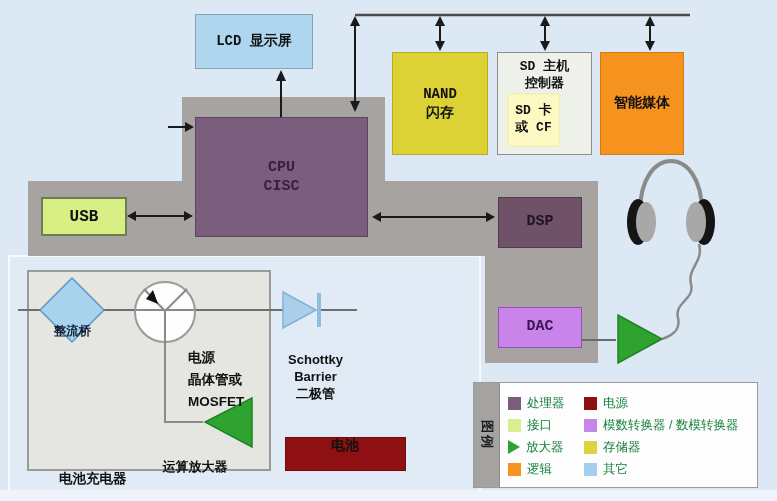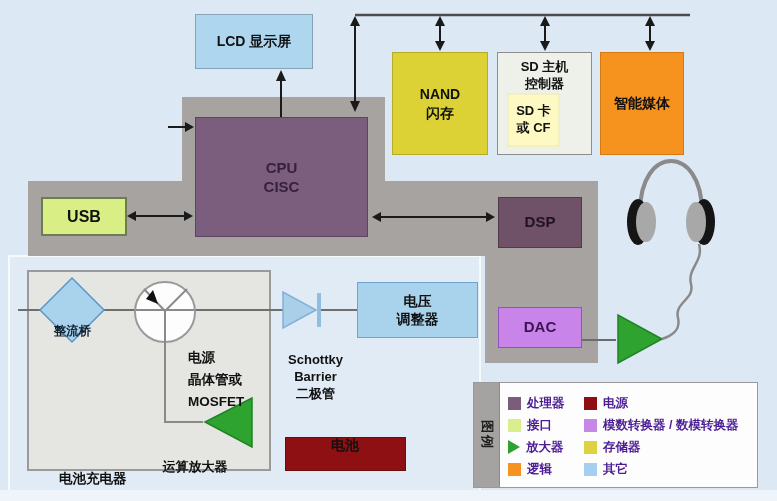--- a/index.html
+++ b/index.html
@@ -10,21 +10,21 @@
   
   .sub-panel{left:8px;top:255px;width:473px;height:240px;background:#e0ebf6;border:2px solid #f6fafd;}
   .bottom-strip{left:0;top:490px;width:777px;height:11px;background:#eff4fa;}
   
   .gray{background:#a6a3a0;}
   .grayA{left:182px;top:97px;width:203px;height:159px;}
   .grayB{left:28px;top:181px;width:570px;height:75px;}
   .grayC{left:485px;top:181px;width:113px;height:182px;}
   
   .blk{display:flex;flex-direction:column;align-items:center;justify-content:center;
-       text-align:right;font-weight:bold;color:#111;line-height:1.25;}
+       text-align:right;font-weight:bold;color:#111;line-height:1.25;font-family:Liberation Mono, monospace;}
   .lcd{left:195px;top:14px;width:118px;height:55px;background:#aed7ef;border:1px solid #85a3b5;font-size:14px;}
   .keys{left:33px;top:105px;width:135px;height:57px;background:#d9ee84;border:1px solid #a9c25e;font-size:14px;}
   .usb{left:41px;top:197px;width:86px;height:39px;background:#d9ee84;border:2px solid #6d7d53;font-size:16px;}
   .cpu{left:195px;top:117px;width:173px;height:120px;background:#7b5e7e;border:1px solid #5e4463;
        color:#38203f;font-size:15px;}
   .nand{left:392px;top:52px;width:96px;height:103px;background:#ddd235;border:1px solid #b7ab27;font-size:14px;}
   .sdhost{left:497px;top:52px;width:95px;height:103px;background:#eef0ea;border:1px solid #8d8d8d;
           font-size:13px;justify-content:flex-start;padding-top:6px;}
   .sdcard{left:507px;top:93px;width:53px;height:54px;background:#fef9c3;border:2px solid #f3f0bf;font-size:13px;}
   .smart{left:600px;top:52px;width:84px;height:103px;background:#f6921e;border:1px solid #d37a10;font-size:14px;}
@@ -52,21 +52,21 @@
   .tri-l.sm{border-top-width:5px;border-bottom-width:5px;border-right-width:9px;}
   .kbar{width:3px;height:12px;background:#878c99;}
   .karc{width:6px;height:11px;border-right:2px solid #878c99;border-radius:0 8px 8px 0;}
   
   .legend{left:473px;top:382px;width:285px;height:106px;background:#fdfdfd;border:1.5px solid #9a9a9a;}
   .legend-strip{position:absolute;left:0;top:0;width:26px;height:100%;background:#a5a3a1;
        border-right:1px solid #8d8b89;display:flex;align-items:center;justify-content:center;}
   .legend-strip span{transform:rotate(90deg);font-weight:bold;font-size:13px;color:#1d1d1d;letter-spacing:2px;white-space:nowrap;}
   .legend-grid{position:absolute;left:34px;top:9px;width:244px;display:grid;
        grid-template-columns:76px 168px;grid-auto-rows:22px;align-items:center;}
-  .leg-item{display:flex;align-items:center;gap:6px;font-weight:bold;font-size:12.5px;color:#4c1d95;white-space:nowrap;}
+  .leg-item{display:flex;align-items:center;gap:6px;font-weight:normal;font-size:12.5px;color:#15803d;white-space:nowrap;}
   .sw{width:13px;height:13px;flex:0 0 auto;}
   .sw-tri{width:0;height:0;background:none !important;border-top:7px solid transparent;
           border-bottom:7px solid transparent;border-left:12px solid #2fa32f;}
   svg.wires{position:absolute;left:0;top:0;pointer-events:none;}
   .two-line{line-height:1.3;}
 </style>
 </head>
 <body>
 
 <div class="stage">
@@ -201,24 +201,20 @@
   </div>
 
   <div class="abs blk dac">
     <span>DAC</span>
   </div>
 
   <div class="abs blk dsp">
     <span>DSP</span>
   </div>
 
-  <div class="abs blk reg two-line">
-    <span>电压</span>
-    <span>调整器</span>
-  </div>
 
   <div class="abs battery"></div>
 
   <div class="abs lbl rect-lbl">整流桥</div>
   <div class="abs lbl trans-lbl">
     <div>电源</div>
     <div>晶体管或</div>
     <div>MOSFET</div>
   </div>
   <div class="abs lbl schottky-lbl">

